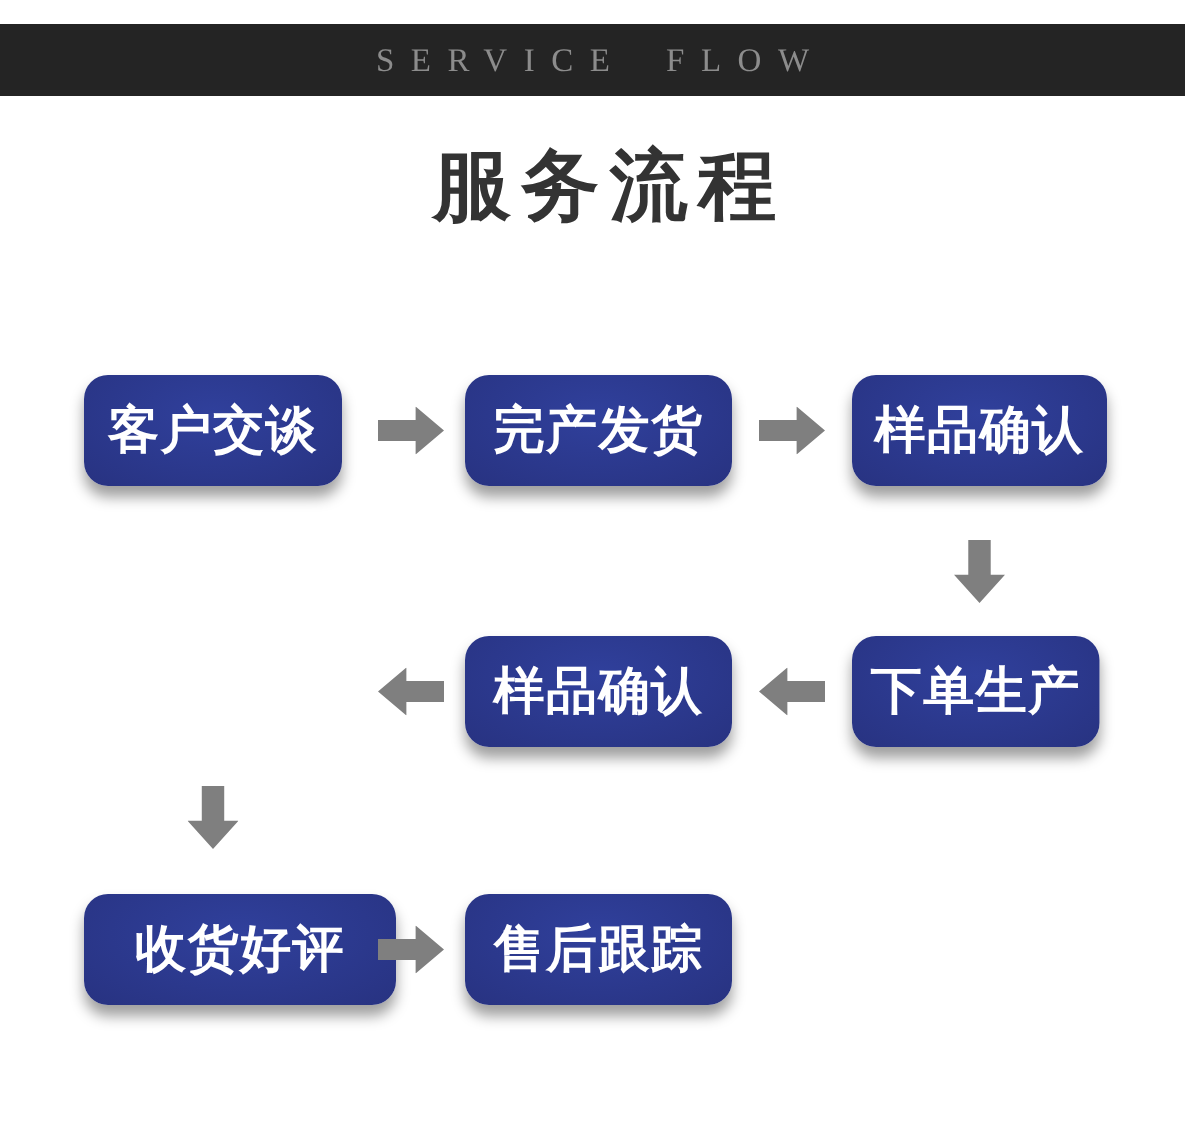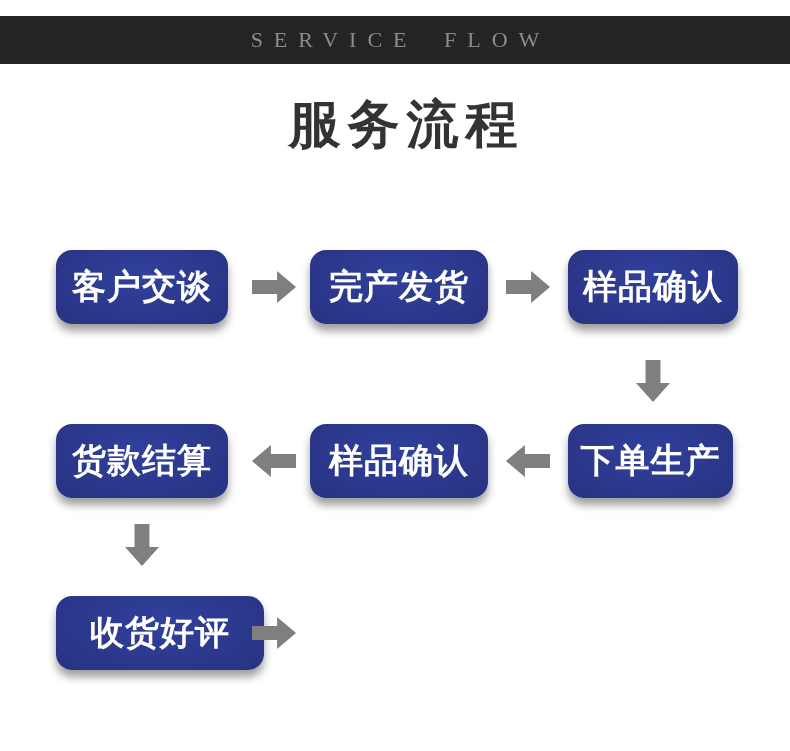--- a/index.html
+++ b/index.html
@@ -108,33 +108,33 @@
     <div class="node" style="left:310px; top:234px; width:178px">
       <span class="node-label">完产发货</span>
     </div>
     <div class="arrow arrow-right" style="left:506px; top:255px"></div>
     <div class="node" style="left:568px; top:234px; width:170px">
       <span class="node-label">样品确认</span>
     </div>
 
     <div class="arrow arrow-down" style="left:636px; top:344px"></div>
 
-    <div class="node" style="left:56px; top:408px; width:172px">
-      <span class="node-label">货款结算</span>
-    </div>
     <div class="arrow arrow-left" style="left:252px; top:429px"></div>
     <div class="node" style="left:310px; top:408px; width:178px">
       <span class="node-label">样品确认</span>
     </div>
     <div class="arrow arrow-left" style="left:506px; top:429px"></div>
     <div class="node" style="left:568px; top:408px; width:165px">
       <span class="node-label">下单生产</span>
     </div>
 
     <div class="arrow arrow-down" style="left:125px; top:508px"></div>
 
     <div class="node" style="left:56px; top:580px; width:208px">
       <span class="node-label">收货好评</span>
     </div>
     <div class="arrow arrow-right" style="left:252px; top:601px"></div>
+    <div class="node" style="left:310px; top:580px; width:178px">
+      <span class="node-label">售后跟踪</span>
+    </div>
 
   </div>
 </div>
 
 </body></html>

